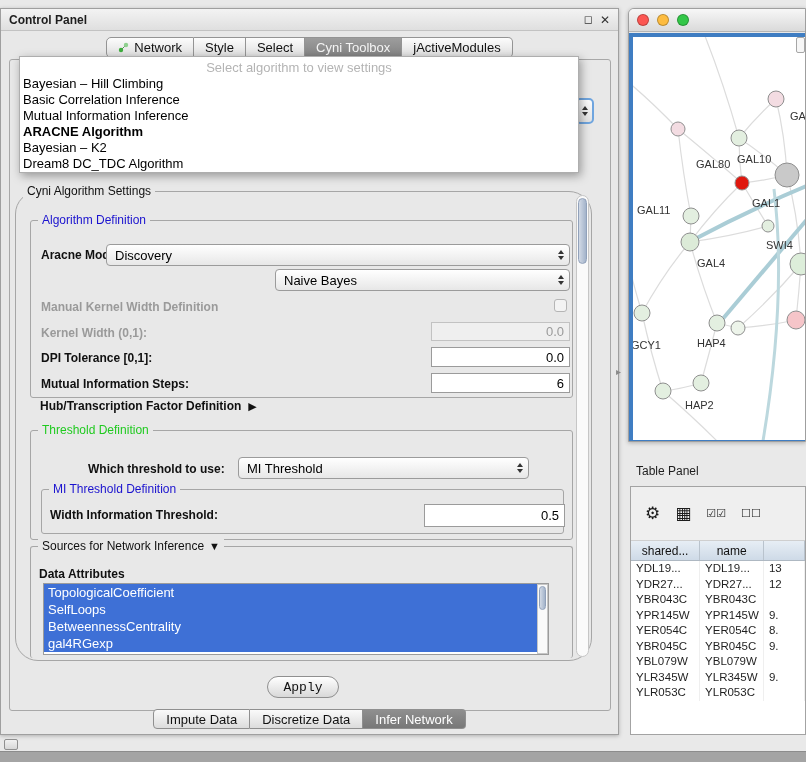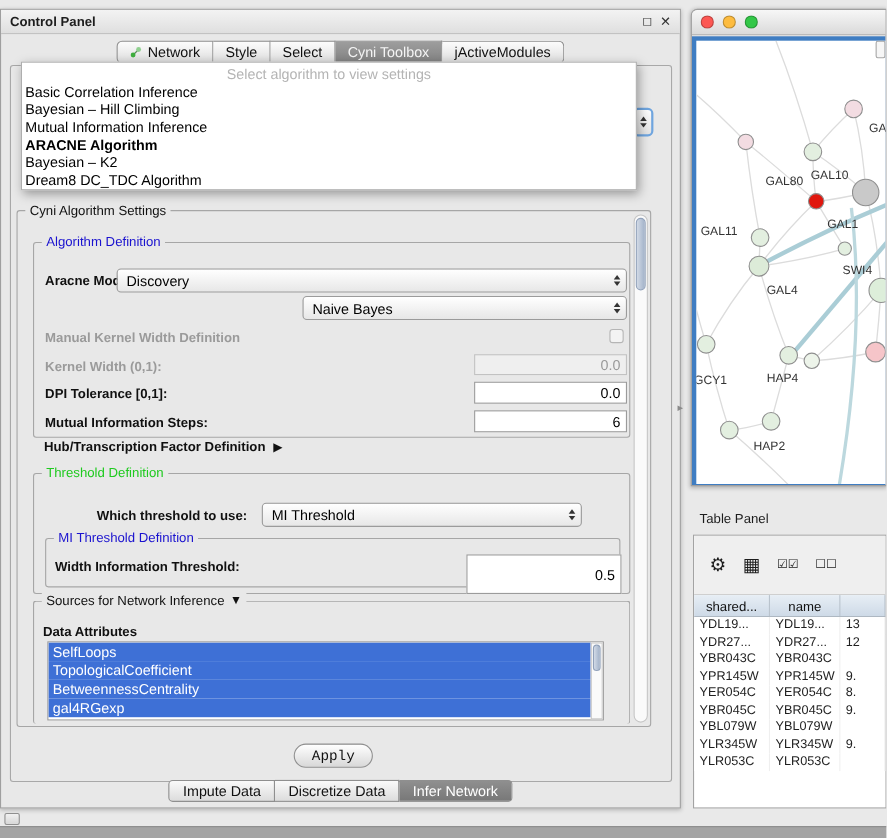--- a/index.html
+++ b/index.html
@@ -124,21 +124,21 @@
         </div>
     </div>
 
     <div class="content-frame" style="left:8px;top:50px;width:602px;height:652px;"></div>
 
     <div class="combo-frag" style="left:574px;top:89px;width:19px;height:26px;">
       <span class="arr-up"></span>
       <span class="arr-dn"></span>
     </div>
 
-    <div class="group" style="left:14px;top:182px;width:577px;height:470px;">
+    <div class="group" style="left:14px;top:182px;width:577px;height:470px;border-radius:23px;">
       <span class="legend">
           <span>Cyni Algorithm Settings</span>
         </span>
 
       <div class="vscroll" style="right:2px;top:3px;width:13px;height:462px;">
         <div class="vthumb" style="top:2px;height:66px;"></div>
       </div>
 
       <div class="group" style="left:14px;top:28px;width:543px;height:178px;">
         <span class="legend blue">
@@ -198,48 +198,48 @@
               <span class="arr-up"></span>
               <span class="arr-dn"></span>
             </span>
         </div>
 
         <div class="group" style="left:10px;top:58px;width:523px;height:45px;">
           <span class="legend blue">
               <span>MI Threshold Definition</span>
             </span>
           <span class="lbl" style="left:8px;top:18px;">Width Information Threshold:</span>
-          <div class="field" style="left:382px;top:14px;width:141px;height:36px;">
+          <div class="field" style="left:382px;top:14px;width:141px;height:23px;">
             <span>0.5</span>
           </div>
         </div>
       </div>
 
       <div class="group" style="left:14px;top:354px;width:543px;height:112px;border-bottom:none;">
         <span class="legend">
           <span>Sources for Network Inference</span>
           <span class="tri">▼</span>
         </span>
         <span class="lbl" style="left:8px;top:20px;">Data Attributes</span>
         <div class="attr-list" style="left:12px;top:36px;width:506px;height:72px;">
+          <div class="attr">TopologicalCoefficient</div>
           <div class="attr">SelfLoops</div>
-          <div class="attr">TopologicalCoefficient</div>
           <div class="attr">BetweennessCentrality</div>
           <div class="attr">gal4RGexp</div>
           <div class="vscroll" style="right:0;top:0;width:11px;height:70px;border-radius:0;">
             <div class="vthumb" style="top:1px;height:24px;"></div>
           </div>
         </div>
       </div>
     </div>
 
     <div class="dropdown" style="left:18px;top:47px;width:560px;height:117px;">
       <div class="dd-ph">Select algorithm to view settings</div>
+      <div class="dd-item">Bayesian – Hill Climbing</div>
       <div class="dd-item">Basic Correlation Inference</div>
-      <div class="dd-item">Bayesian – Hill Climbing</div>
       <div class="dd-item">Mutual Information Inference</div>
       <div class="dd-item selected">ARACNE Algorithm</div>
       <div class="dd-item">Bayesian – K2</div>
       <div class="dd-item">Dream8 DC_TDC Algorithm</div>
     </div>
 
     <div class="apply" style="left:266px;top:667px;width:72px;height:22px;">Apply</div>
 
     <div class="bottom-tabs" style="top:700px;">
       <div class="btab first">Impute Data</div>

